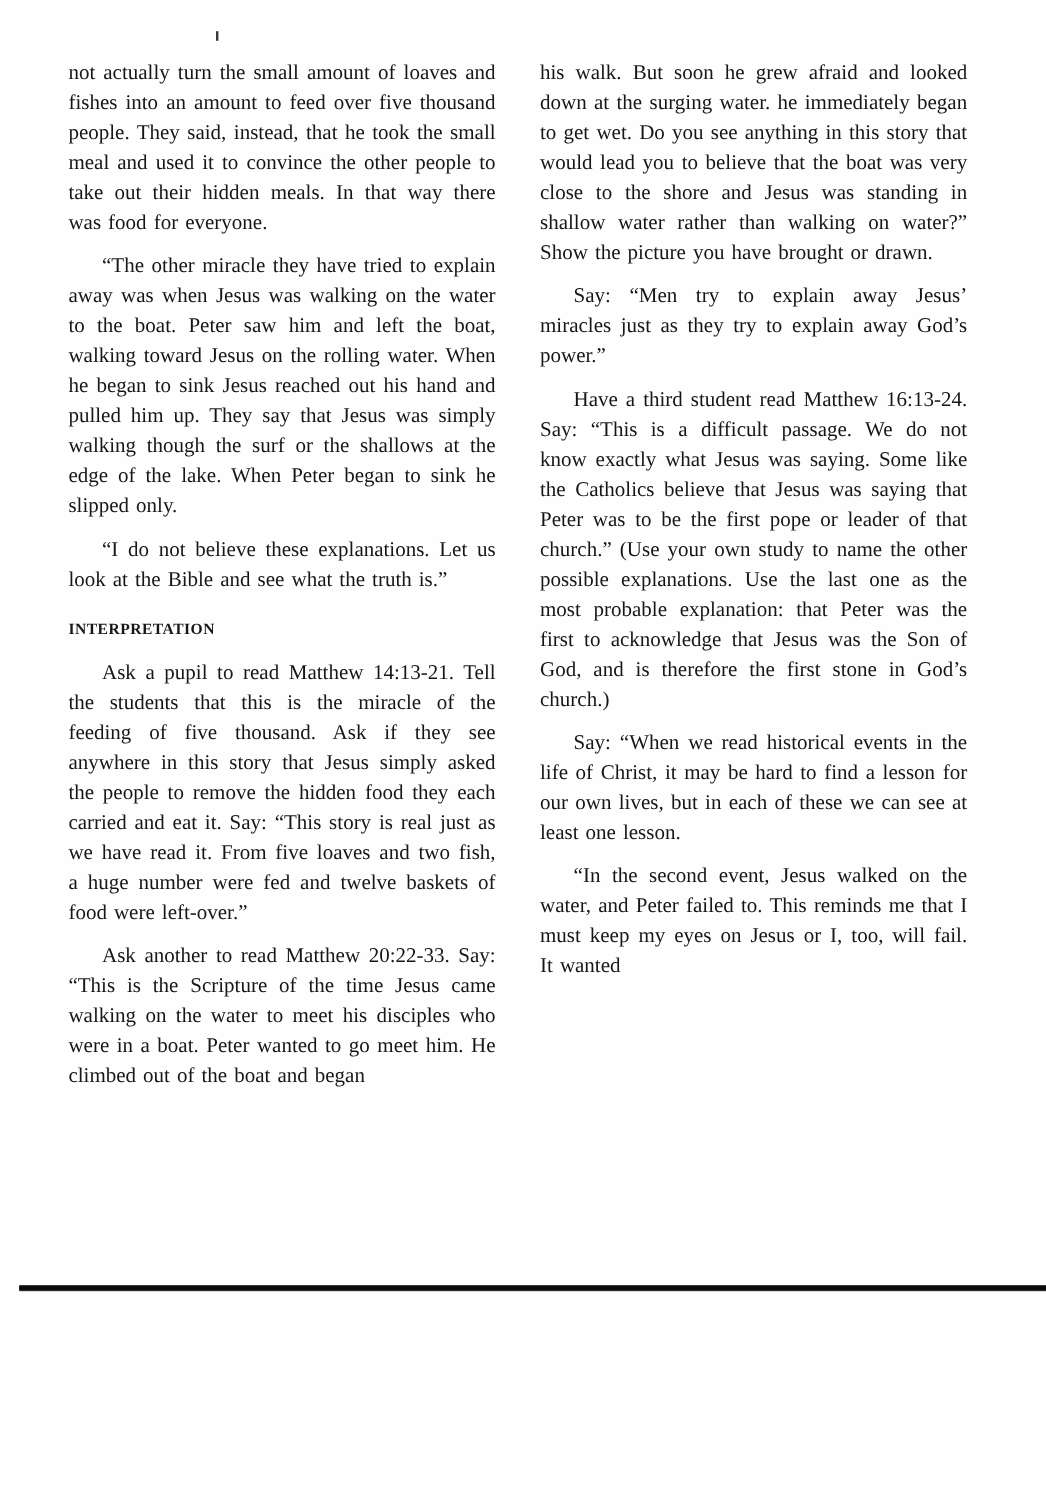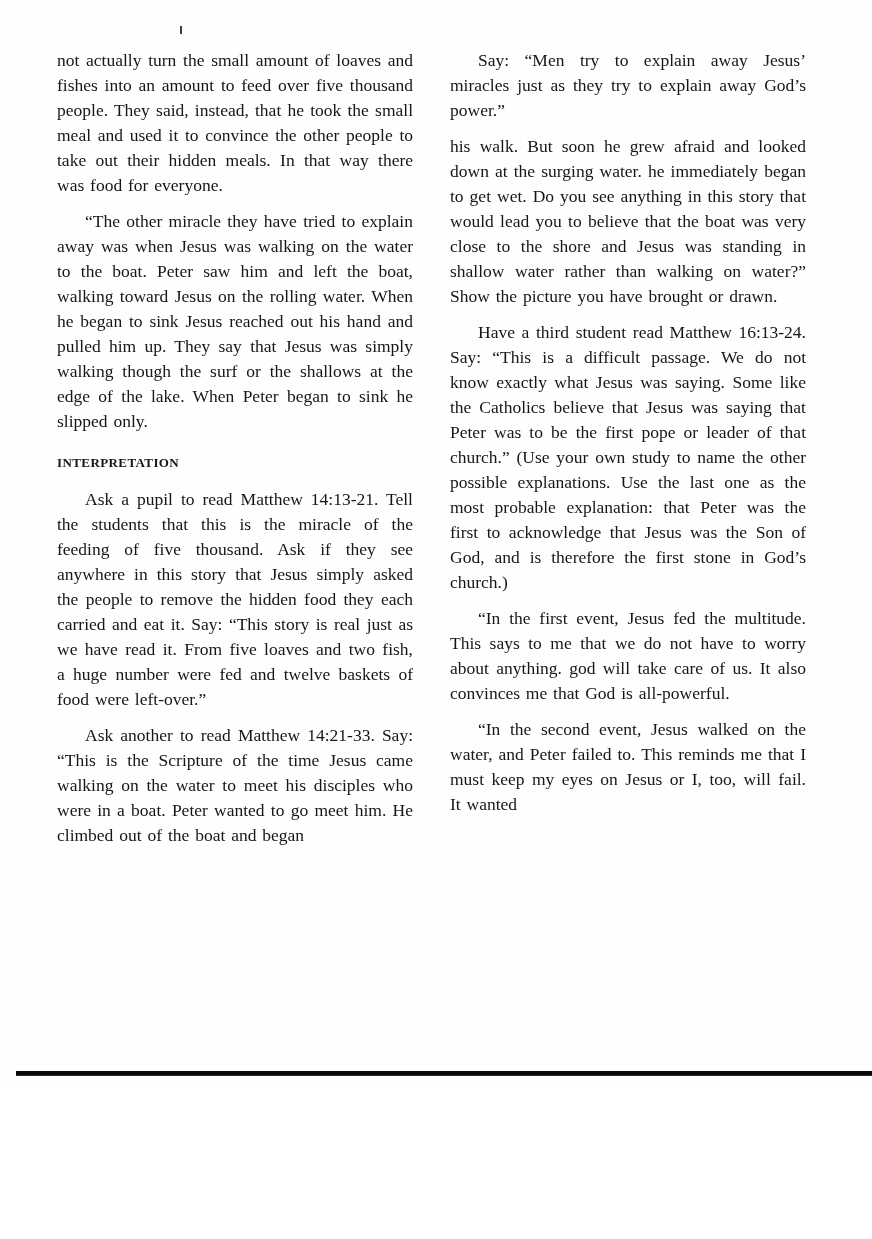--- a/index.html
+++ b/index.html
@@ -92,30 +92,31 @@
 
 <div class="page">
 
   <span class="speck-top"></span>
 
   <div class="columns">
 
     <div class="column">
       <p class="para no-indent">not actually turn the small amount of loaves and fishes into an amount to feed over five thousand people. They said, instead, that he took the small meal and used it to convince the other people to take out their hidden meals. In that way there was food for everyone.</p>
       <p class="para">“The other miracle they have tried to explain away was when Jesus was walking on the water to the boat. Peter saw him and left the boat, walking toward Jesus on the rolling water. When he began to sink Jesus reached out his hand and pulled him up. They say that Jesus was simply walking though the surf or the shallows at the edge of the lake. When Peter began to sink he slipped only.</p>
+      <p class="para">“I do not believe these explanations. Let us look at the Bible and see what the truth is.”</p>
       <h2 class="heading">INTERPRETATION</h2>
       <p class="para">Ask a pupil to read Matthew 14:13-21. Tell the students that this is the miracle of the feeding of five thousand. Ask if they see anywhere in this story that Jesus simply asked the people to remove the hidden food they each carried and eat it. Say: “This story is real just as we have read it. From five loaves and two fish, a huge number were fed and twelve baskets of food were left-over.”</p>
-      <p class="para">Ask another to read Matthew 14:21-33. Say: “This is the Scripture of the time Jesus came walking on the water to meet his disciples who were in a boat. Peter wanted to go meet him. He climbed out of the boat and began</p>
+      <p class="para">Ask another to read Matthew 20:22-33. Say: “This is the Scripture of the time Jesus came walking on the water to meet his disciples who were in a boat. Peter wanted to go meet him. He climbed out of the boat and began</p>
     </div>
 
     <div class="column">
+      <p class="para no-indent">his walk. But soon he grew afraid and looked down at the surging water. he immediately began to get wet. Do you see anything in this story that would lead you to believe that the boat was very close to the shore and Jesus was standing in shallow water rather than walking on water?” Show the picture you have brought or drawn.</p>
       <p class="para">Say: “Men try to explain away Jesus’ miracles just as they try to explain away God’s power.”</p>
-      <p class="para no-indent">his walk. But soon he grew afraid and looked down at the surging water. he immediately began to get wet. Do you see anything in this story that would lead you to believe that the boat was very close to the shore and Jesus was standing in shallow water rather than walking on water?” Show the picture you have brought or drawn.</p>
       <p class="para">Have a third student read Matthew 16:13-24. Say: “This is a difficult passage. We do not know exactly what Jesus was saying. Some like the Catholics believe that Jesus was saying that Peter was to be the first pope or leader of that church.” (Use your own study to name the other possible explanations. Use the last one as the most probable explanation: that Peter was the first to acknowledge that Jesus was the Son of God, and is therefore the first stone in God’s church.)</p>
-      <p class="para">“In the first event, Jesus fed the multitude. This says to me that we do not have to worry about anything. god will take care of us. It also convinces me that God is all-powerful.</p>
+      <p class="para">Say: “When we read historical events in the life of Christ, it may be hard to find a lesson for our own lives, but in each of these we can see at least one lesson.</p>
       <p class="para">“In the second event, Jesus walked on the water, and Peter failed to. This reminds me that I must keep my eyes on Jesus or I, too, will fail. It wanted</p>
     </div>
 
   </div>
 
   <div class="footer">
     <span class="page-number">13</span>
   </div>
   <span class="footer-speck"></span>
 

